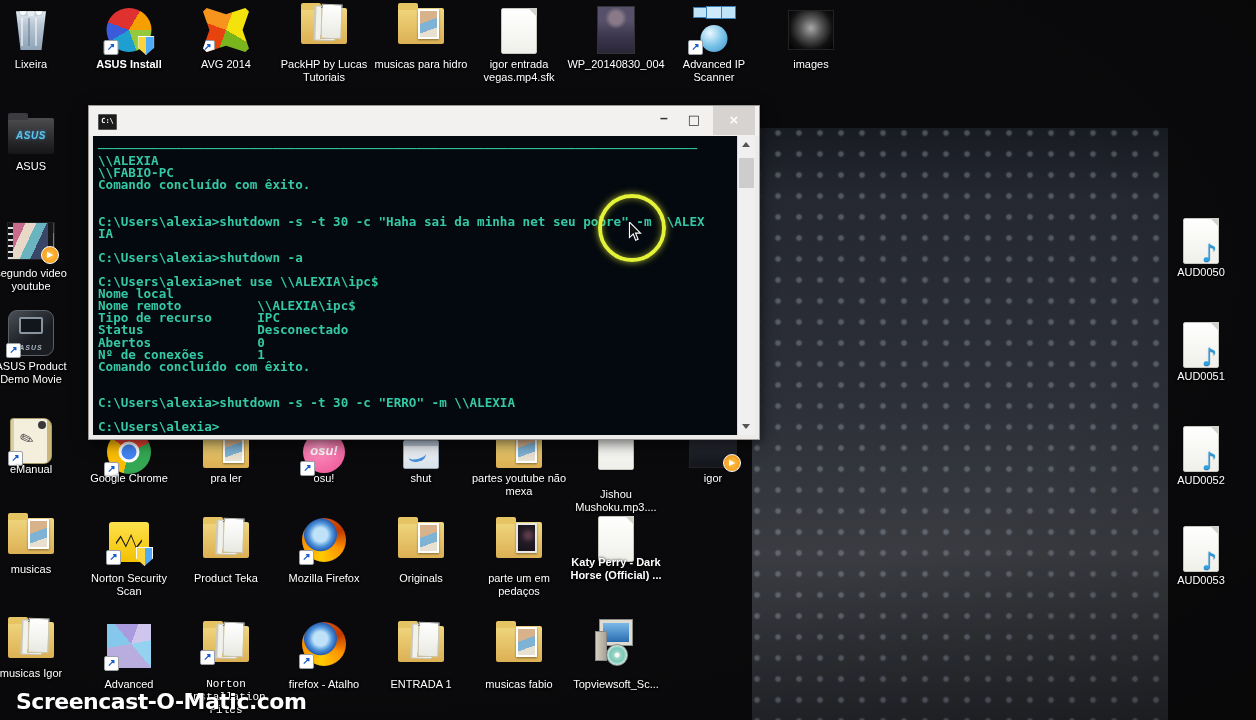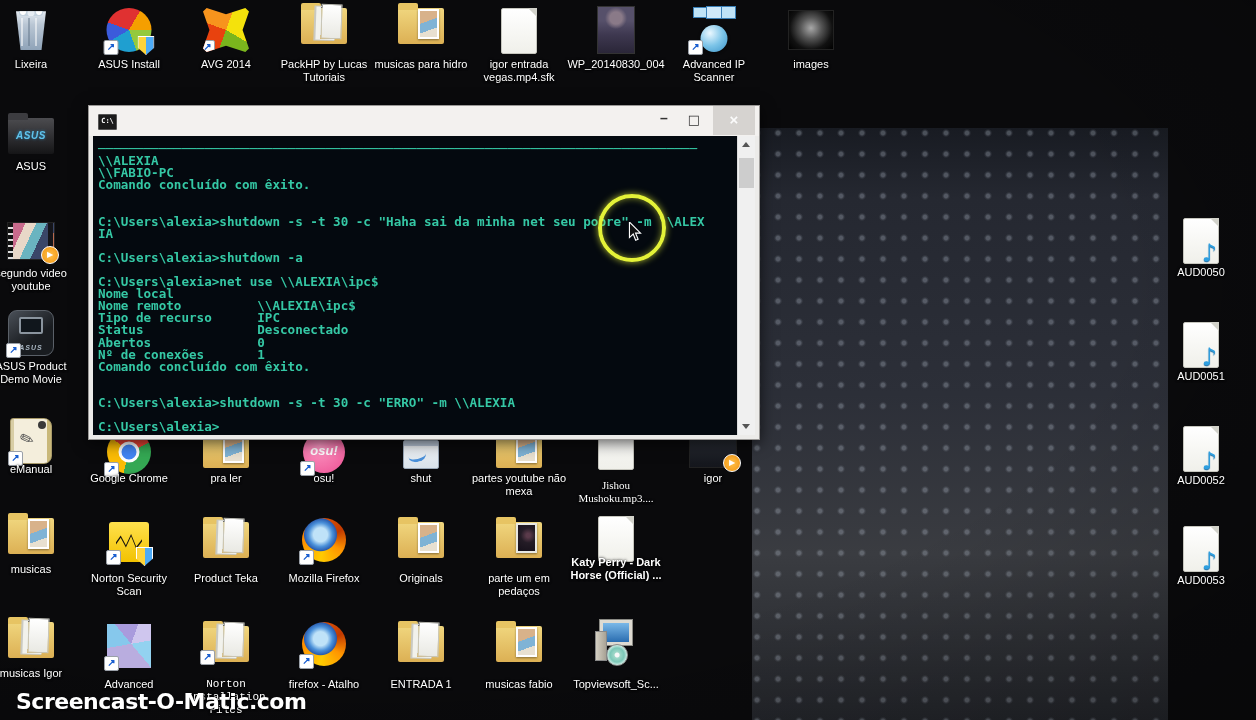--- a/index.html
+++ b/index.html
@@ -169,21 +169,21 @@
 
   <div id="icons-layer">
       <div class="desk-icon" style="left: -19px; top: 8px;">
         <div class="ic recycle"></div>
         <div class="lbl" style="top: 50px;">Lixeira</div>
       </div>
       <div class="desk-icon" style="left: 79px; top: 8px;">
         <div class="ic asus-install">
           <span class="sc">↗</span>
         </div>
-        <div class="lbl" style="top: 50px;">ASUS Install</div>
+        <div class="lbl" style="top: 50px; font-weight: bold;">ASUS Install</div>
       </div>
       <div class="desk-icon" style="left: 176px; top: 8px;">
         <div class="ic avg">
           <span class="sc">↗</span>
         </div>
         <div class="lbl" style="top: 50px;">AVG 2014</div>
       </div>
       <div class="desk-icon" style="left: 274px; top: 8px;">
         <div class="ic folder-open"></div>
         <div class="lbl" style="top: 50px;">PackHP by Lucas Tutoriais</div>
@@ -261,21 +261,21 @@
       <div class="desk-icon" style="left: 371px; top: 428px;">
         <div class="ic shut"></div>
         <div class="lbl" style="top: 44px;">shut</div>
       </div>
       <div class="desk-icon" style="left: 469px; top: 432px;">
         <div class="ic folder-photo"></div>
         <div class="lbl" style="top: 40px;">partes youtube não mexa</div>
       </div>
       <div class="desk-icon" style="left: 566px; top: 424px;">
         <div class="ic file"></div>
-        <div class="lbl" style="top: 55px; font-family: Liberation Serif, serif;">Jishou Mushoku.mp3....</div>
+        <div class="lbl" style="top: 64px;">Jishou Mushoku.mp3....</div>
       </div>
       <div class="desk-icon" style="left: 663px; top: 432px;">
         <div class="ic video-thumb-dark"></div>
         <div class="lbl" style="top: 40px;">igor</div>
       </div>
       <div class="desk-icon" style="left: 79px; top: 522px;">
         <div class="ic norton">
           <span class="sc">↗</span>
         </div>
         <div class="lbl" style="top: 50px;">Norton Security Scan</div>

